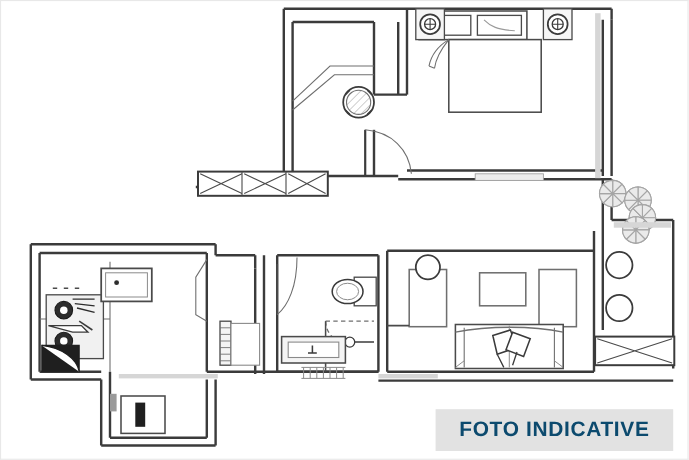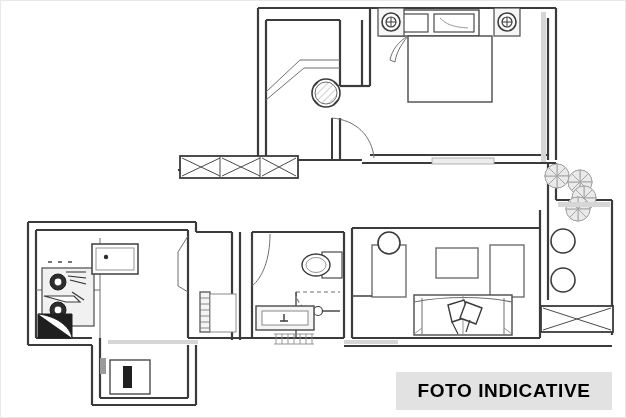--- a/index.html
+++ b/index.html
@@ -10,21 +10,21 @@
   #plan-root{position:absolute;left:0;top:0;width:626px;height:418px;}
   svg#floorplan{display:block;width:626px;height:418px;}
   .banner{
     position:absolute;
     left:396px;top:372px;width:216px;height:38px;
     background:#e2e2e2;
     display:flex;align-items:center;justify-content:center;
   }
   .banner-text{
     font-family:"Liberation Sans", sans-serif;
-    font-size:19px;font-weight:bold;color:#000000;
+    font-size:19px;font-weight:bold;color:#0c4a6e;
     letter-spacing:.6px;white-space:nowrap;
   }
   .edge-top,.edge-left,.edge-right,.edge-bottom{position:absolute;background:#e8e8e8;}
   .edge-left{left:0;top:0;width:1px;height:418px;}
   .edge-right{right:0;top:0;width:1px;height:418px;}
   .edge-top{left:0;top:0;width:626px;height:1px;}
   .edge-bottom{left:0;bottom:0;width:626px;height:1px;}
 </style>
 </head>
 <body>

